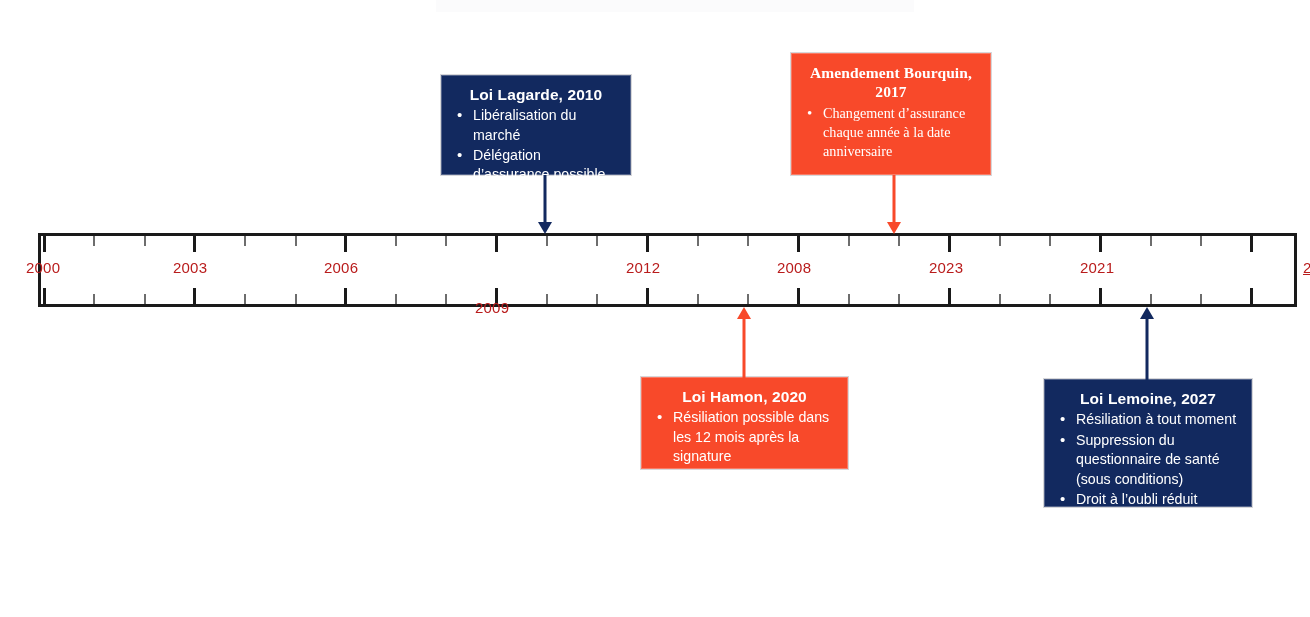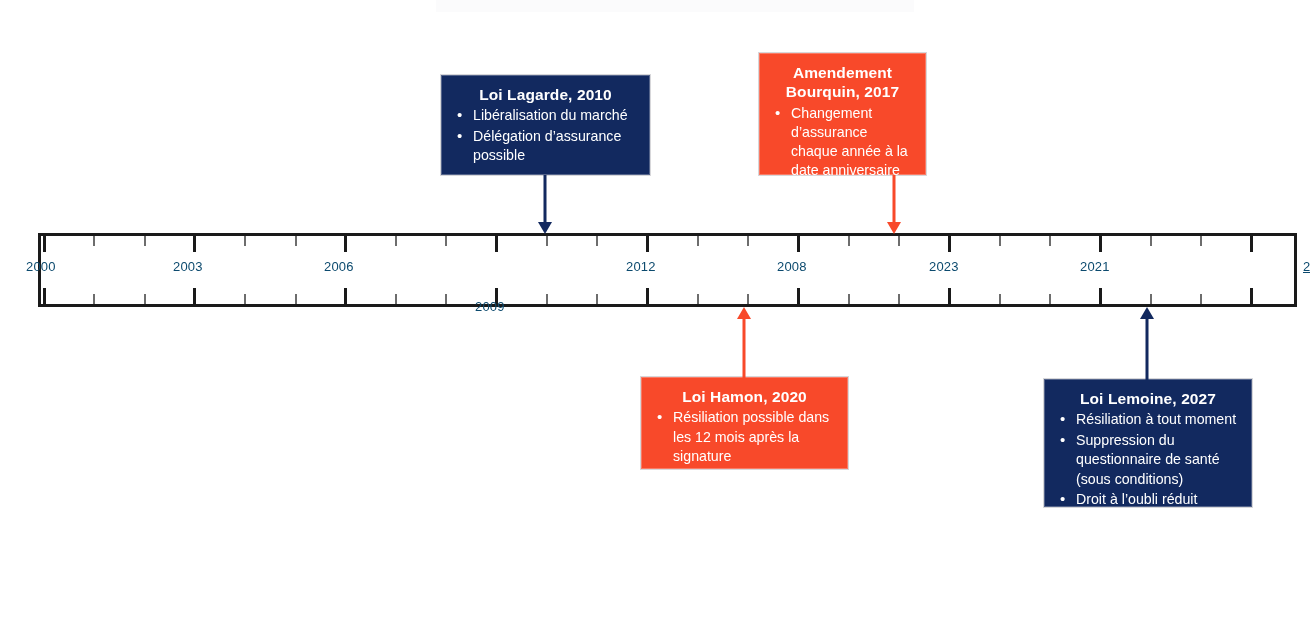--- a/index.html
+++ b/index.html
@@ -56,22 +56,22 @@
     width: 2px;
     height: 10px;
     background: #6d6d6d;
   }
   .tick.top    { top: 0px; }
   .tick.bottom { bottom: 0px; }
 
   .year-label {
     position: absolute;
     top: 259px;
-    font-size: 13px;
-    color: #0c4a6e;
+    font-size: 15px;
+    color: #b91c1c;
     white-space: nowrap;
     letter-spacing: 0.2px;
   }
 
   
   .box {
     position: absolute;
     box-sizing: border-box;
     color: #ffffff;
     border: 1px solid rgba(255,255,255,0.28);
@@ -205,29 +205,29 @@
   <div class="year-label" style="left:26px;">2000</div>
   <div class="year-label" style="left:173px;">2003</div>
   <div class="year-label" style="left:324px;">2006</div>
   <div class="year-label" style="left:475px;margin-top:40px;">2009</div>
   <div class="year-label" style="left:626px;">2012</div>
   <div class="year-label" style="left:777px;">2008</div>
   <div class="year-label" style="left:929px;">2023</div>
   <div class="year-label" style="left:1080px;">2021</div>
   <div class="year-label" style="left:1303px;text-decoration:underline;">2024</div>
 
-  <div class="box navy" style="left:441px; top:75px; width:209px; height:100px;">
+  <div class="box navy" style="left:441px; top:75px; width:190px; height:100px;">
     <div class="box-title">Loi Lagarde, 2010</div>
     <ul>
       <li class="bulleted">Libéralisation du marché</li>
       <li class="bulleted">Délégation d’assurance possible</li>
     </ul>
   </div>
 
-  <div class="box orange" style="left:759px; top:53px; width:167px; height:122px;">
+  <div class="box orange" style="left:791px; top:53px; width:200px; height:122px;font-family:Liberation Serif, serif;">
     <div class="box-title">Amendement Bourquin, 2017</div>
     <ul>
       <li class="bulleted">Changement d’assurance chaque année à la date anniversaire</li>
     </ul>
   </div>
 
   <div class="box orange" style="left:641px; top:377px; width:207px; height:92px;">
     <div class="box-title">Loi Hamon, 2020</div>
     <ul>
       <li class="bulleted">Résiliation possible dans les 12 mois après la signature</li>

